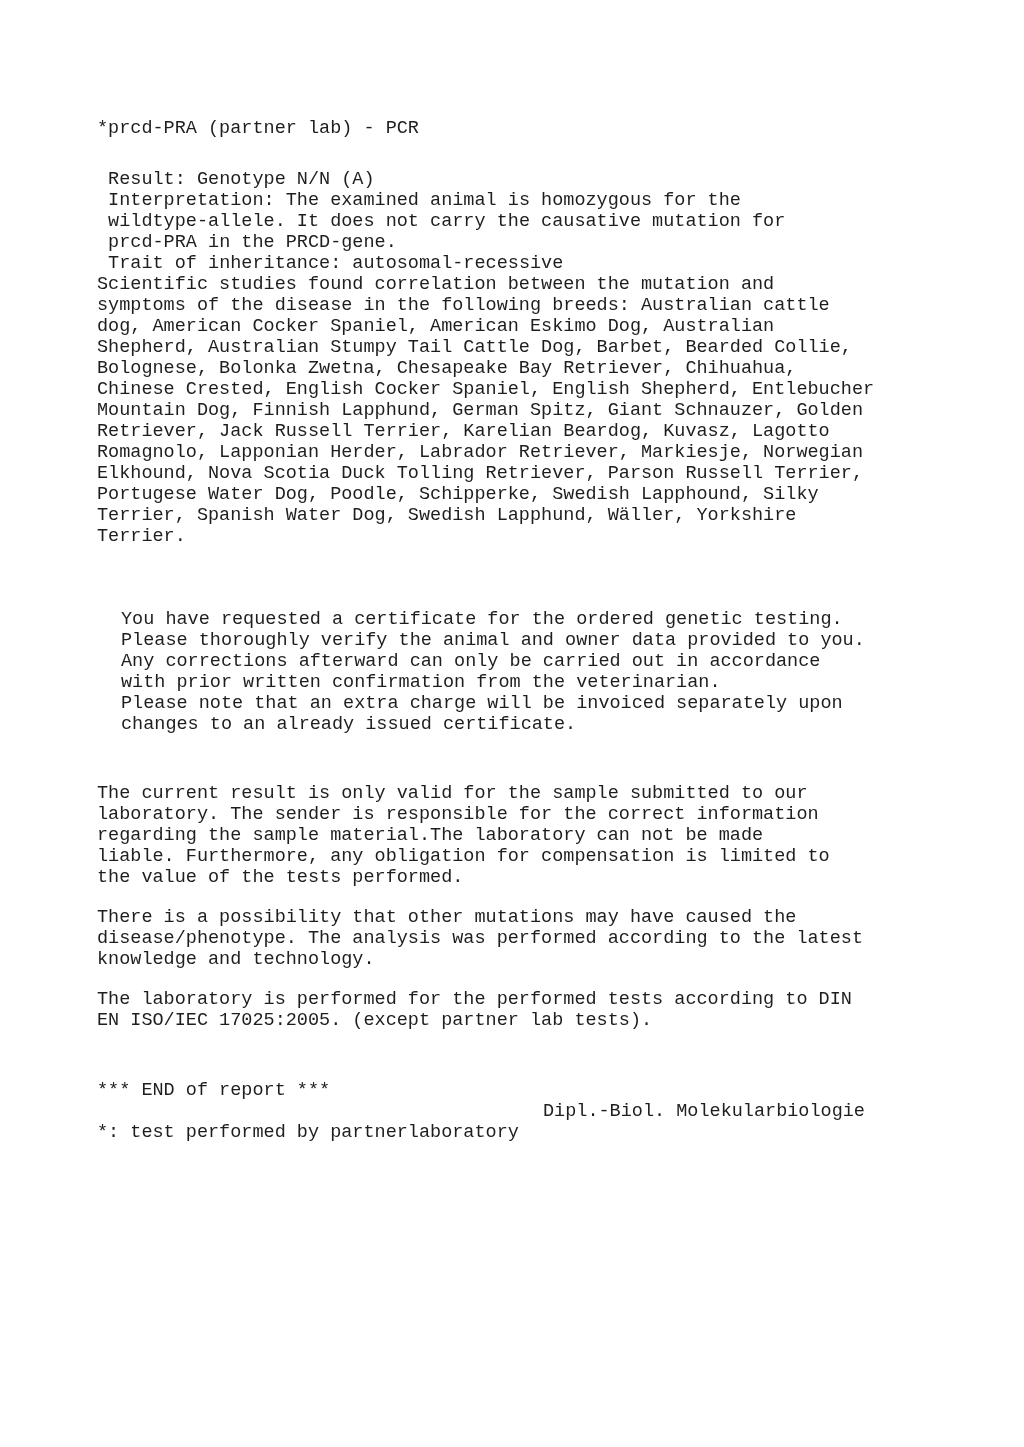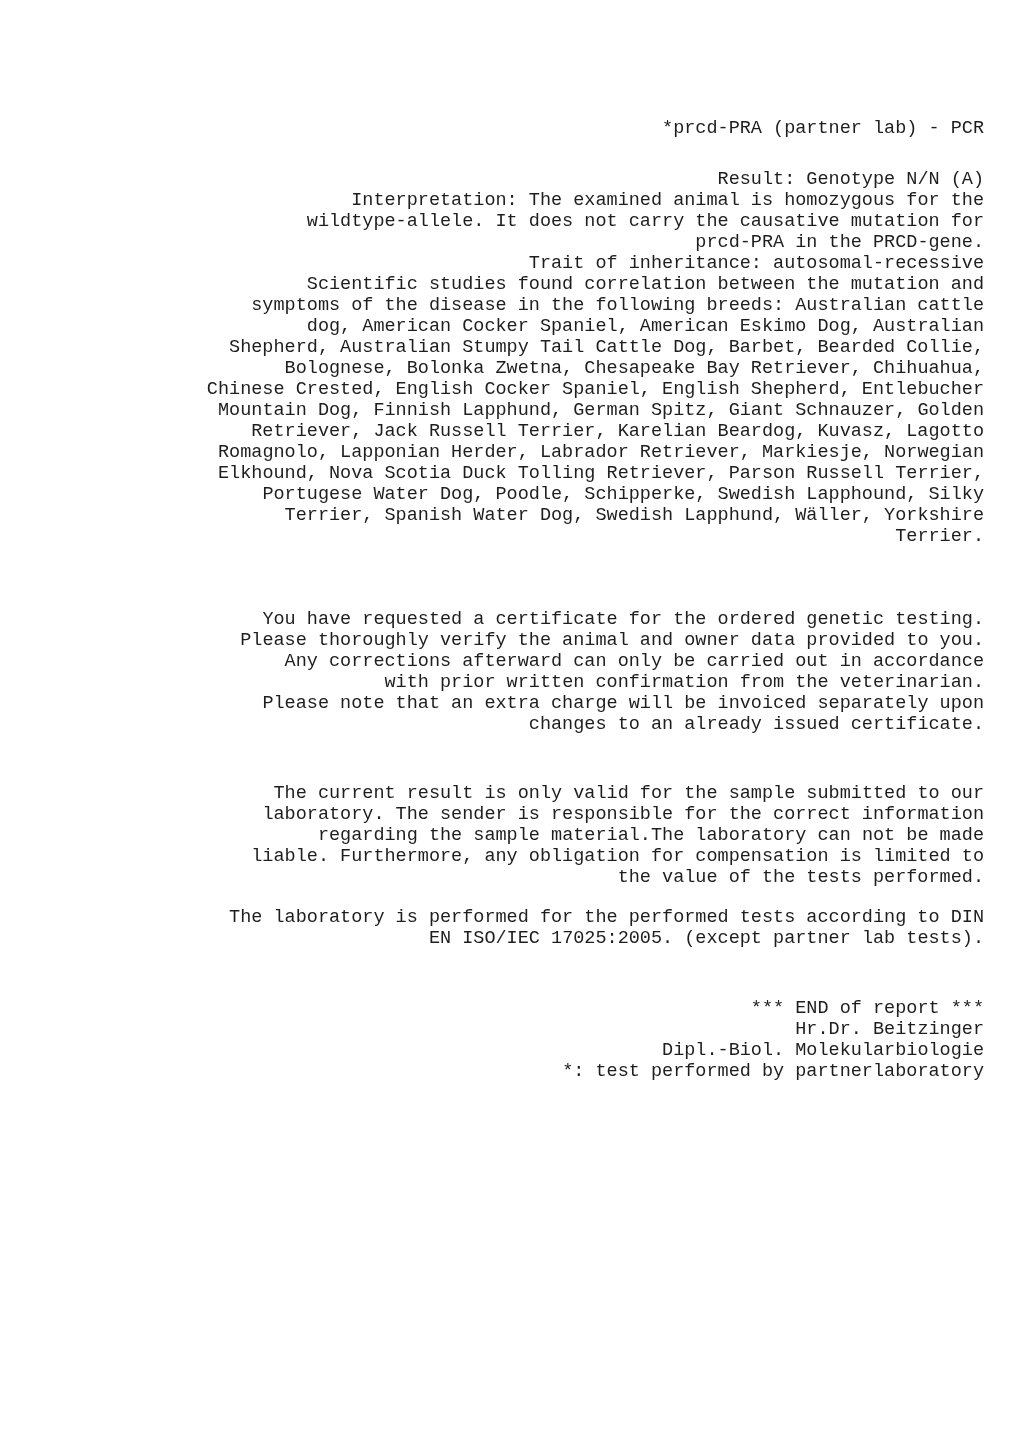--- a/index.html
+++ b/index.html
@@ -12,29 +12,28 @@
   .page {
     position: relative;
     width: 1024px;
     height: 1447px;
     background: #ffffff;
     font-family: "Liberation Mono", "DejaVu Sans Mono", monospace;
     font-size: 18.5px;
     line-height: 21px;
     color: #1e1e1e;
     padding: 118px 40px 0 97px;
-    text-align: right;
   }
   .block {
     white-space: pre-wrap;
     margin: 0;
   }
   .mt-result        { margin-top: 30px; }
   .mt-breeds        { }
-  .mt-certificate   { margin-top: 62px; }
+  .mt-certificate   { margin-top: 62px; margin-left: 24px; }
   .mt-liability     { margin-top: 48px; }
   .mt-mutation      { margin-top: 19px; }
   .mt-accreditation { margin-top: 19px; }
   .mt-end           { margin-top: 49px; }
   .signature-block  { margin-left: 446px; }
 </style>
 </head>
 <body>
 
 <div class="page">
@@ -67,26 +66,28 @@
 with prior written confirmation from the veterinarian.
 Please note that an extra charge will be invoiced separately upon
 changes to an already issued certificate.</p>
 
   <p class="block mt-liability">The current result is only valid for the sample submitted to our
 laboratory. The sender is responsible for the correct information
 regarding the sample material.The laboratory can not be made
 liable. Furthermore, any obligation for compensation is limited to
 the value of the tests performed.</p>
 
+  <p class="block mt-mutation">There is a possibility that other mutations may have caused the
+disease/phenotype. The analysis was performed according to the latest
+knowledge and technology.</p>
 
   <p class="block mt-accreditation">The laboratory is performed for the performed tests according to DIN
 EN ISO/IEC 17025:2005. (except partner lab tests).</p>
 
   <p class="block mt-end">*** END of report ***</p>
 
   <div class="signature-block">
-    <p class="block">Hr.Dr. Beitzinger</p>
     <p class="block">Dipl.-Biol. Molekularbiologie</p>
   </div>
 
   <p class="block">*: test performed by partnerlaboratory</p>
 
 </div>
 
 </body></html>

